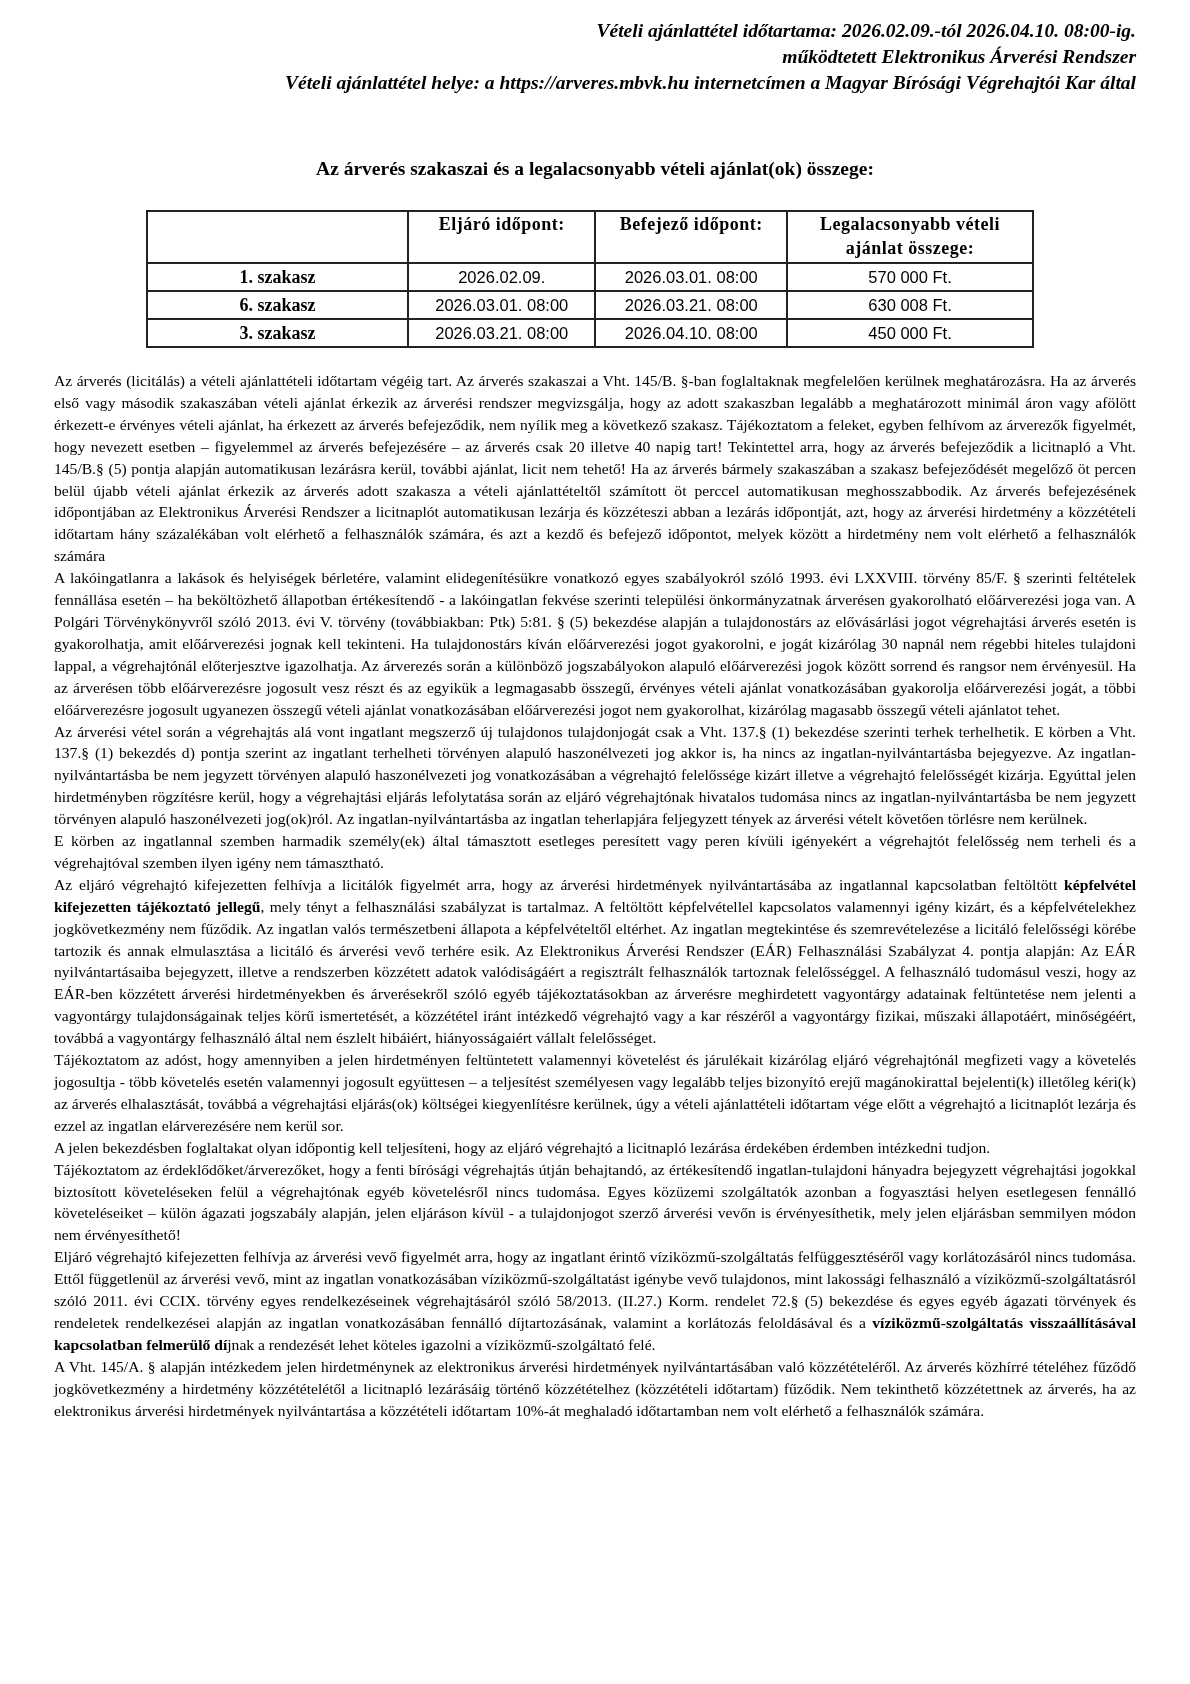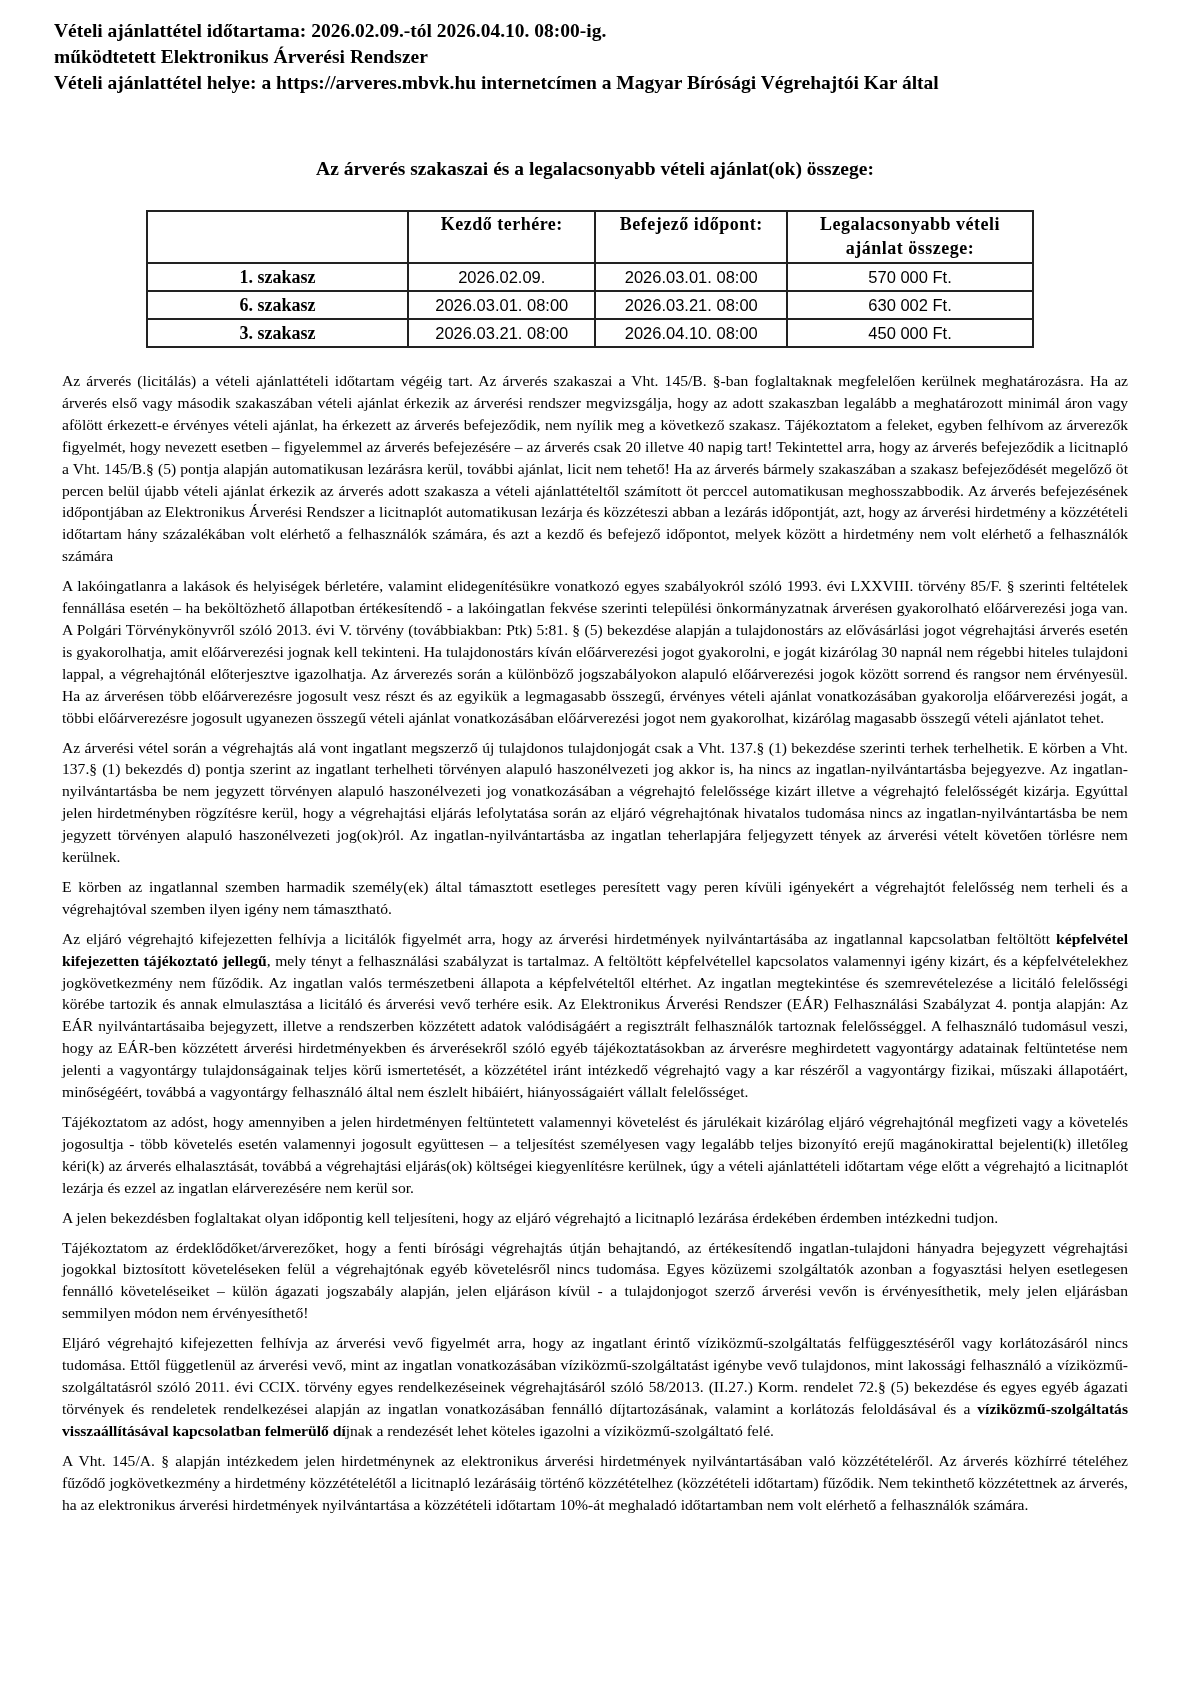--- a/index.html
+++ b/index.html
@@ -1,61 +1,61 @@
 <!DOCTYPE html>
 <html><head>
 <meta charset="utf-8">
 <style>
   html, body { margin: 0; padding: 0; background: #ffffff; }
   body { width: 1190px; height: 1684px; position: relative; overflow: hidden; color: #000; }
   .page { position: absolute; left: 54px; top: 18px; width: 1082px; font-family: "Liberation Serif", serif; }
-  .hdr { text-align: left; font-weight: bold; font-size: 19.5px; line-height: 26px; }
+  .hdr { text-align: right; font-weight: bold; font-size: 19.5px; line-height: 26px; font-style: italic; }
   .hdr-line { display: block; }
   .section-title { text-align: center; font-weight: bold; font-size: 19.5px; margin-top: 60px; line-height: 26px; }
   table.stages { border-collapse: collapse; margin: 28px 0 0 92px; width: 888px; }
   table.stages td, table.stages th { border: 2px solid #222; padding: 0 4px; text-align: center; }
   table.stages th { font-family: "Liberation Serif", serif; font-weight: bold; font-size: 18px; line-height: 24px; vertical-align: top; height: 50px; letter-spacing: 0.5px; }
   table.stages td { font-family: "Liberation Sans", sans-serif; font-size: 16.5px; height: 26px; line-height: 24px; border-radius: 12px; }
   table.stages td.stage { font-family: "Liberation Serif", serif; font-weight: bold; font-size: 18px; }
   .col0 { width: 268px; } .col1 { width: 185px; } .col2 { width: 190px; } .col3 { width: 245px; margin-top: 13px; }
   .body { margin-top: 22px; font-size: 15.6px; line-height: 21.9px; text-align: justify; }
-  .body p { margin: 8px; }
+  .body p { margin: 0; }
   .footer { position: absolute; left: 0; width: 1082px; top: 1502px; text-align: center; font-weight: bold; font-size: 20px; text-decoration: underline; }
 </style>
 </head>
 <body>
 
 <div class="page">
   <div class="hdr">
     <span class="hdr-line">Vételi ajánlattétel időtartama: 2026.02.09.-tól 2026.04.10. 08:00-ig.</span>
     <span class="hdr-line">működtetett Elektronikus Árverési Rendszer</span>
     <span class="hdr-line">Vételi ajánlattétel helye: a https://arveres.mbvk.hu internetcímen a Magyar Bírósági Végrehajtói Kar által</span>
   </div>
 
   <div class="section-title">Az árverés szakaszai és a legalacsonyabb vételi ajánlat(ok) összege:</div>
 
   <table class="stages">
     <tbody>
         <tr>
       <th class="col0"></th>
-      <th class="col1">Kezdő terhére:</th>
+      <th class="col1">Eljáró időpont:</th>
       <th class="col2">Befejező időpont:</th>
       <th class="col3">Legalacsonyabb vételi ajánlat összege:</th>
     </tr>
     <tr>
       <td class="stage">1. szakasz</td>
       <td>2026.02.09.</td>
       <td>2026.03.01. 08:00</td>
       <td>570 000 Ft.</td>
     </tr>
     <tr>
       <td class="stage">6. szakasz</td>
       <td>2026.03.01. 08:00</td>
       <td>2026.03.21. 08:00</td>
-      <td>630 002 Ft.</td>
+      <td>630 008 Ft.</td>
     </tr>
     <tr>
       <td class="stage">3. szakasz</td>
       <td>2026.03.21. 08:00</td>
       <td>2026.04.10. 08:00</td>
       <td>450 000 Ft.</td>
     </tr>
   </tbody>
     </table>
 

